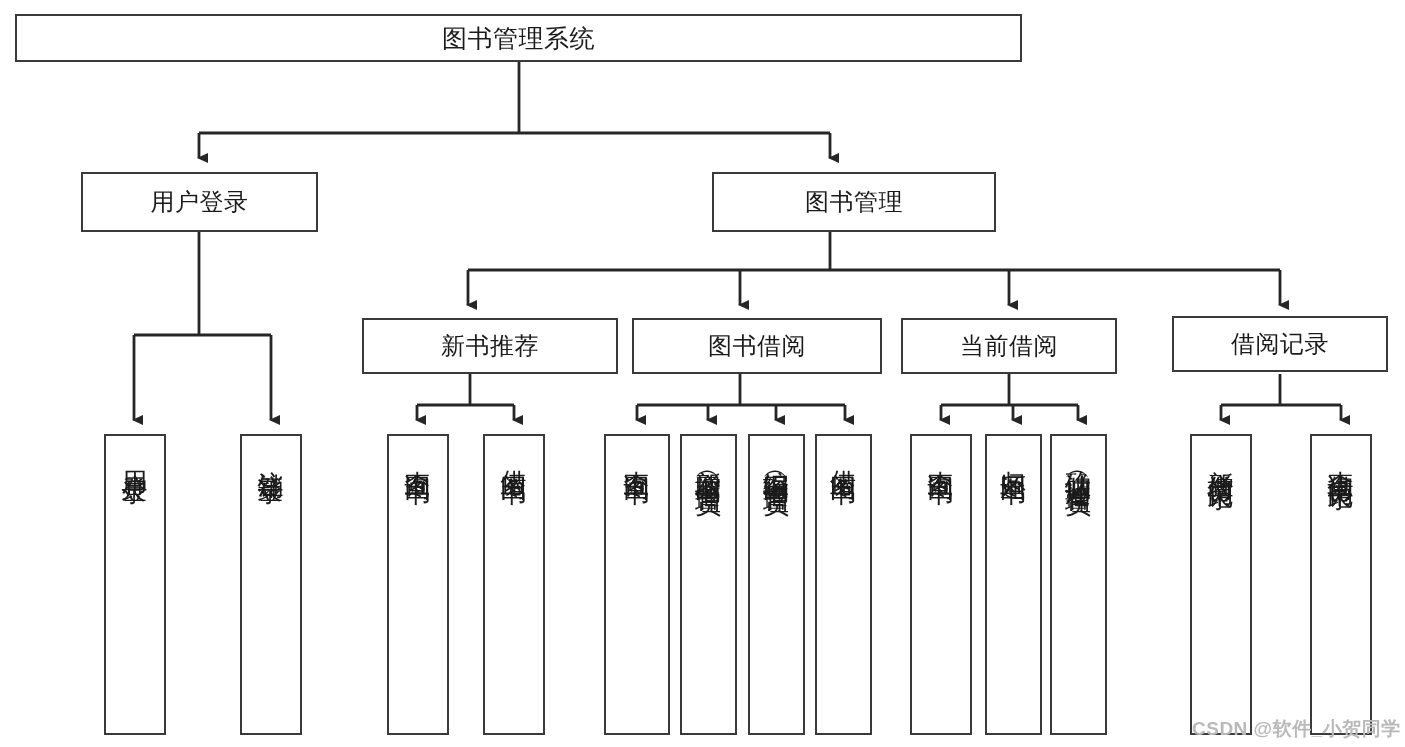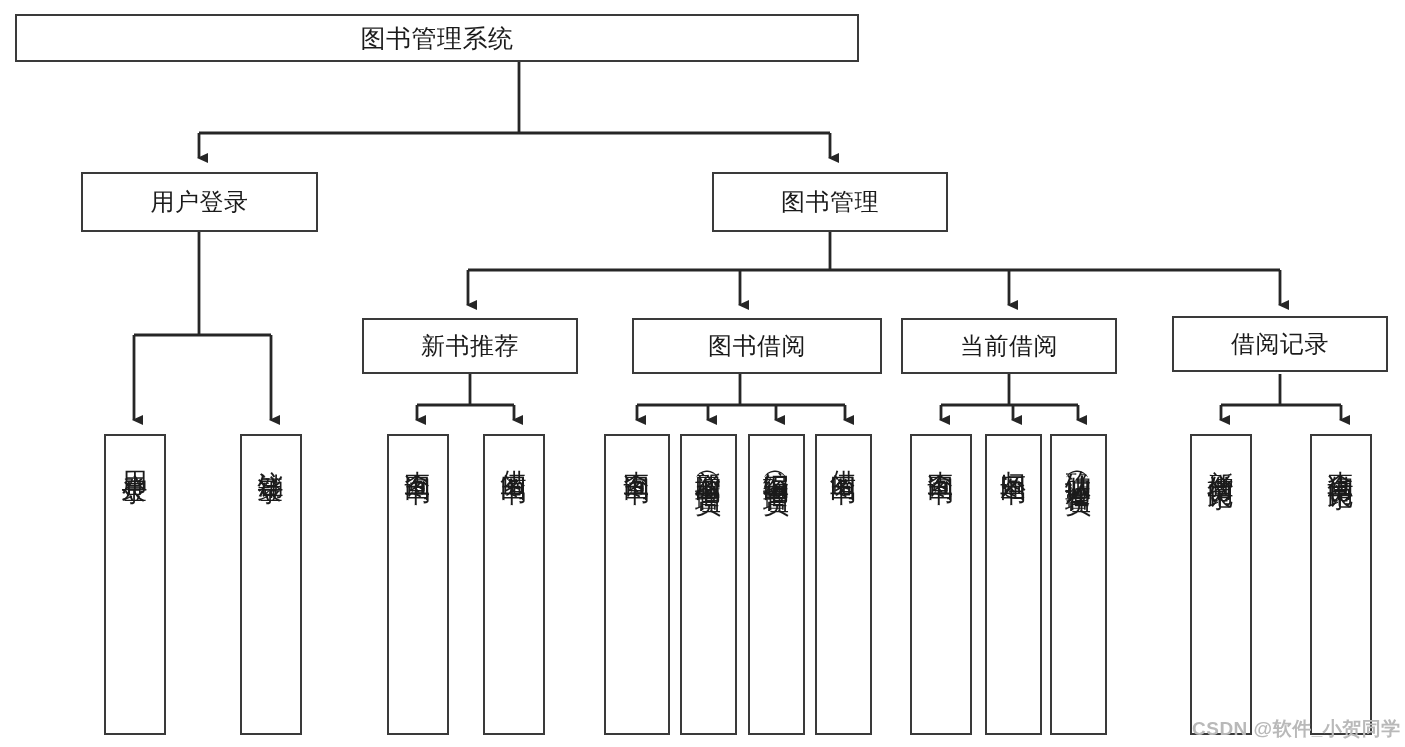--- a/index.html
+++ b/index.html
@@ -119,34 +119,34 @@
       <path d="M1013,405 L1013,420" marker-end="url(#arrow)"></path>
       <path d="M1078,405 L1078,420" marker-end="url(#arrow)"></path>
 
       <path d="M1280,374 L1280,405"></path>
       <path d="M1221,405 L1341,405"></path>
       <path d="M1221,405 L1221,420" marker-end="url(#arrow)"></path>
       <path d="M1341,405 L1341,420" marker-end="url(#arrow)"></path>
     </g>
   </svg>
 
-  <div class="node horiz root" id="node-root" style="left: 15px; top: 14px; width: 844px; height: 48px;">
+  <div class="node horiz root" id="node-root" style="left: 15px; top: 14px; width: 1007px; height: 48px;">
     <span class="label">图书管理系统</span>
   </div>
 
   <div id="level2-layer">
       <div class="node horiz" style="left: 81px; top: 172px; width: 237px; height: 60px;">
         <span class="label">用户登录</span>
       </div>
-      <div class="node horiz" style="left: 712px; top: 172px; width: 236px; height: 60px;">
+      <div class="node horiz" style="left: 712px; top: 172px; width: 284px; height: 60px;">
         <span class="label">图书管理</span>
       </div>
     </div>
   <div id="level3-layer">
-      <div class="node horiz" style="left: 362px; top: 318px; width: 216px; height: 56px;">
+      <div class="node horiz" style="left: 362px; top: 318px; width: 256px; height: 56px;">
         <span class="label">新书推荐</span>
       </div>
       <div class="node horiz" style="left: 632px; top: 318px; width: 250px; height: 56px;">
         <span class="label">图书借阅</span>
       </div>
       <div class="node horiz" style="left: 901px; top: 318px; width: 216px; height: 56px;">
         <span class="label">当前借阅</span>
       </div>
       <div class="node horiz" style="left: 1172px; top: 316px; width: 216px; height: 56px;">
         <span class="label">借阅记录</span>

